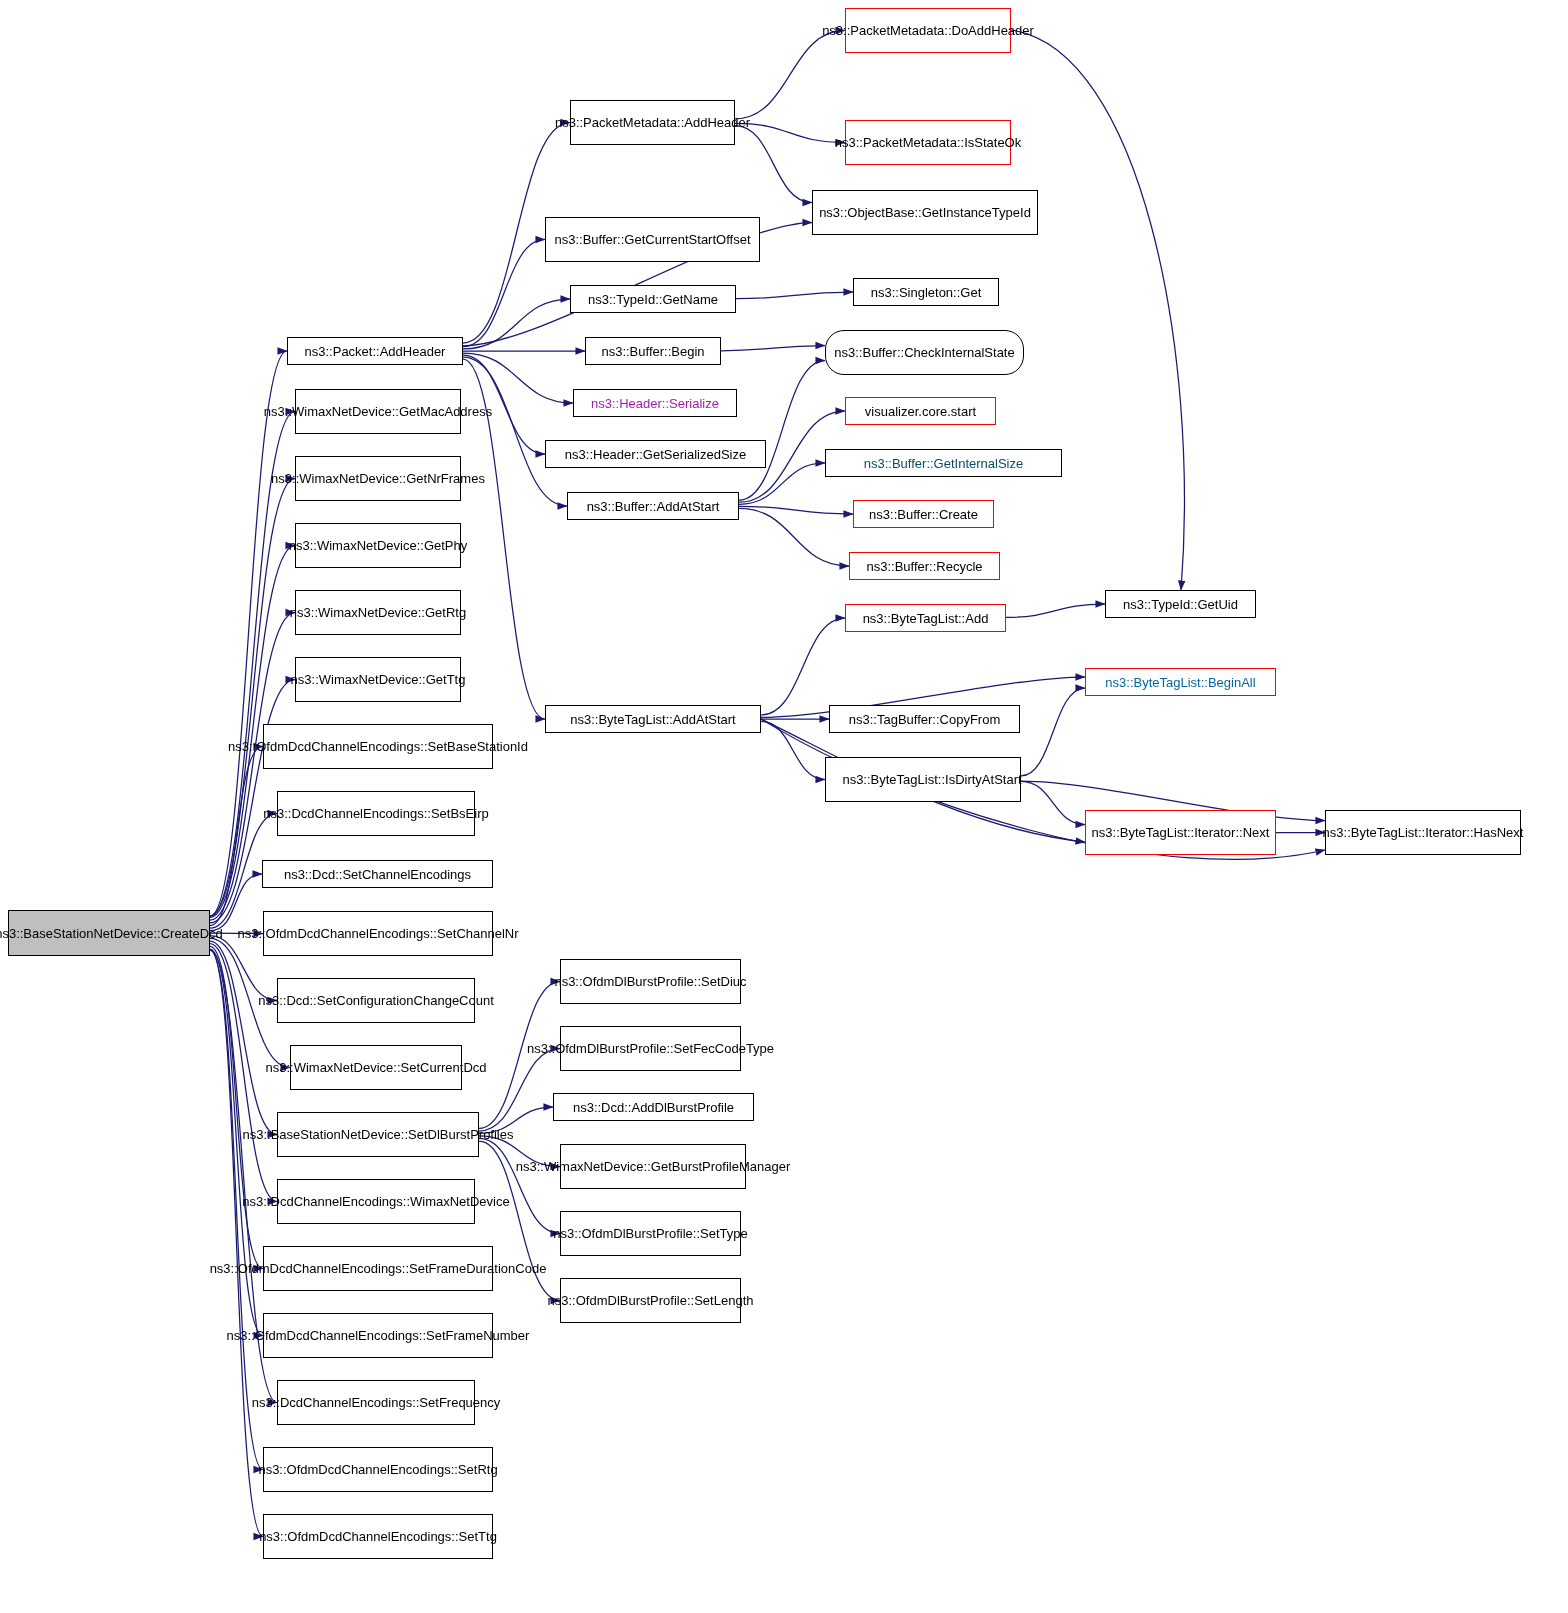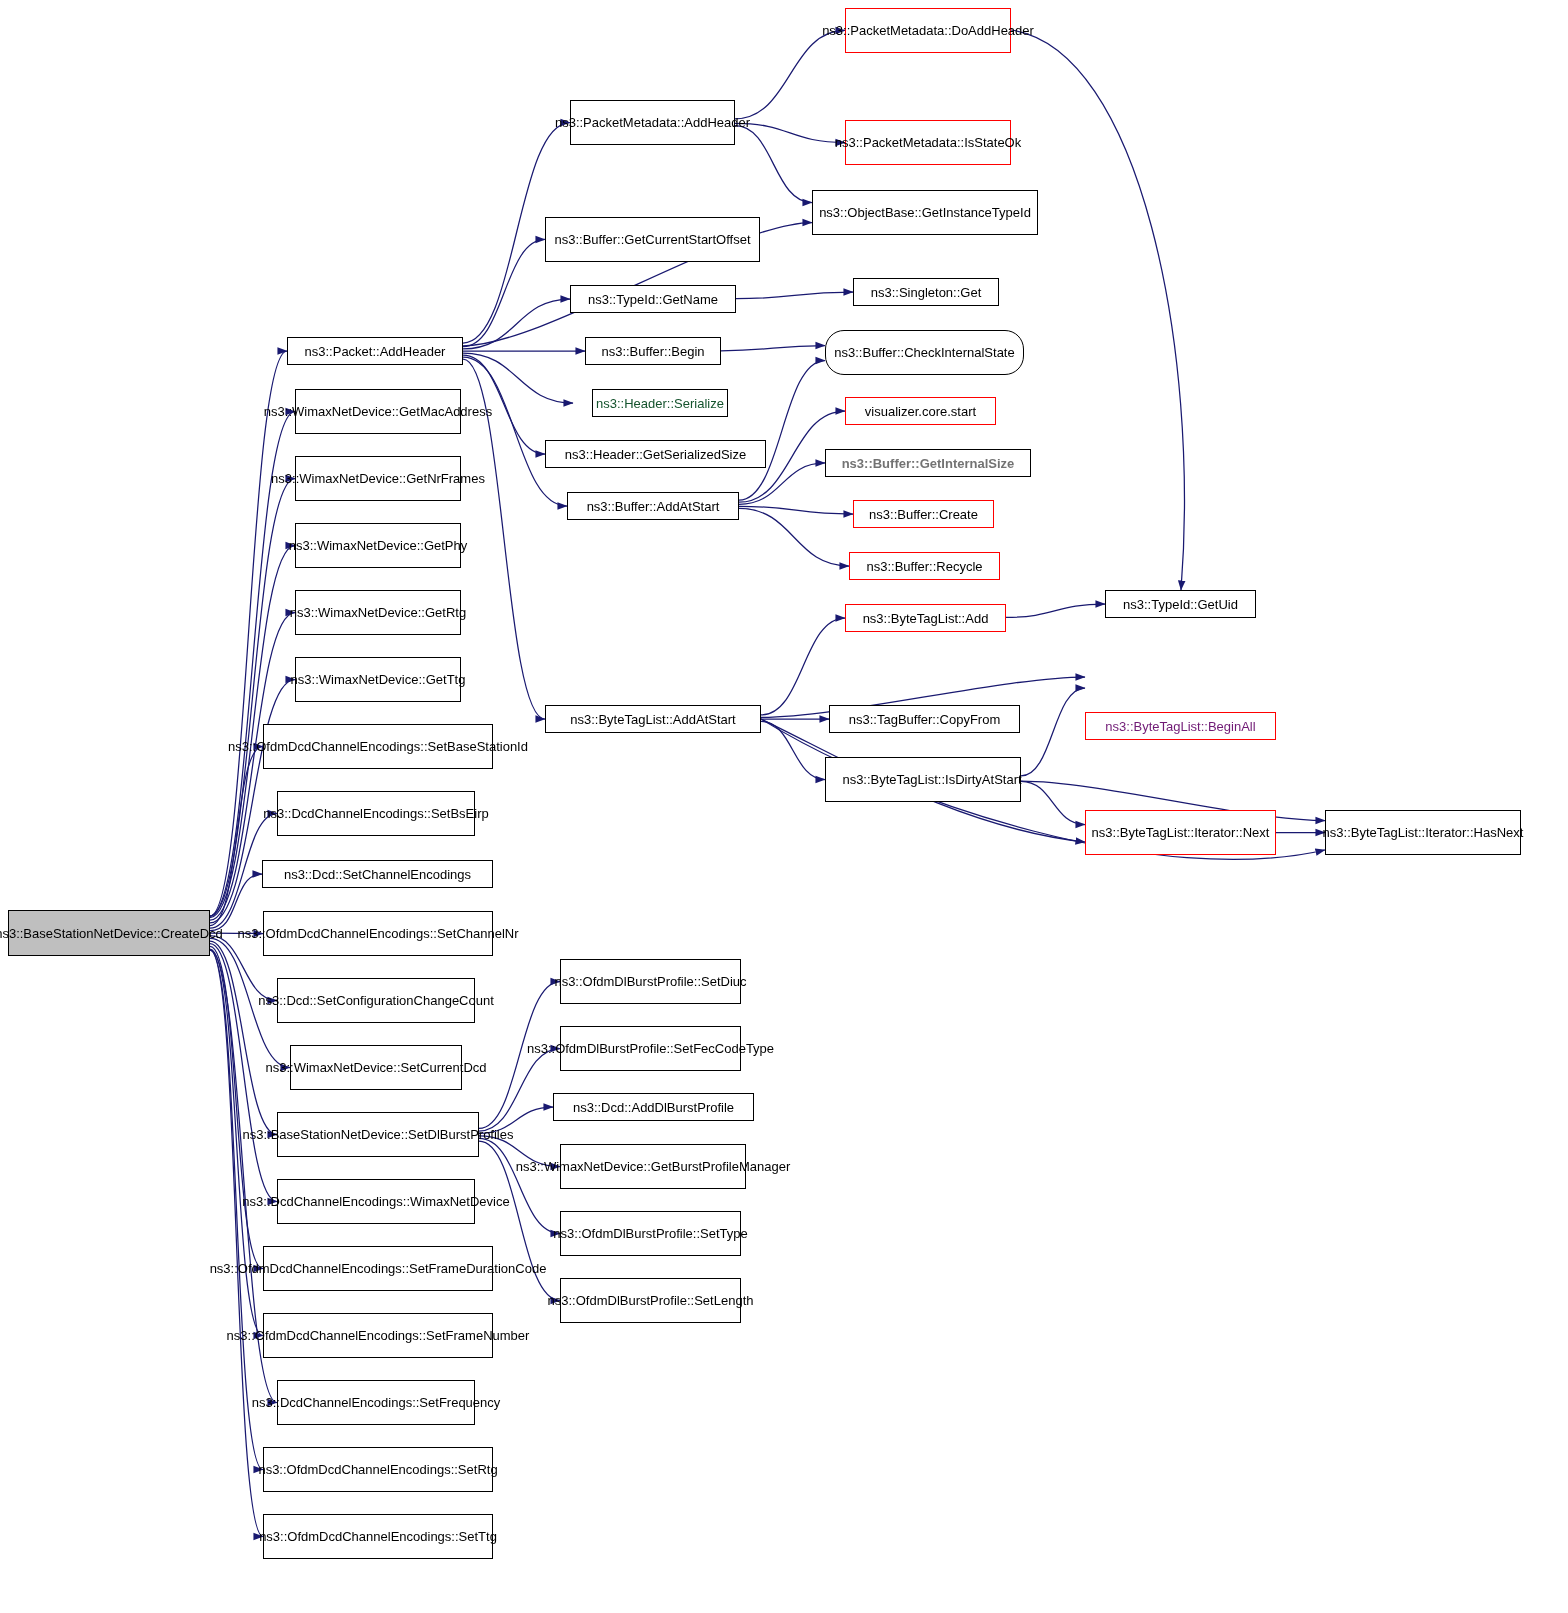--- a/index.html
+++ b/index.html
@@ -174,21 +174,21 @@
     <div class="node" style="left: 545px; top: 217px; width: 215px; height: 45px; background: rgb(255, 255, 255); border-color: rgb(0, 0, 0); color: rgb(0, 0, 0);">
       <div class="lbl">ns3::Buffer::GetCurrentStart</div>
       <div class="lbl">Offset</div>
     </div>
     <div class="node" style="left: 570px; top: 285px; width: 166px; height: 28px; background: rgb(255, 255, 255); border-color: rgb(0, 0, 0); color: rgb(0, 0, 0);">
       <div class="lbl">ns3::TypeId::GetName</div>
     </div>
     <div class="node" style="left: 585px; top: 337px; width: 136px; height: 28px; background: rgb(255, 255, 255); border-color: rgb(0, 0, 0); color: rgb(0, 0, 0);">
       <div class="lbl">ns3::Buffer::Begin</div>
     </div>
-    <div class="node" style="left: 592px; top: 389px; width: 136px; height: 28px; background: rgb(255, 255, 255); border-color: rgb(0, 0, 0); color: #14532d;">
+    <div class="node" style="left: 573px; top: 389px; width: 164px; height: 28px; background: rgb(255, 255, 255); border-color: rgb(0, 0, 0); color: #a21caf;">
       <div class="lbl">ns3::Header::Serialize</div>
     </div>
     <div class="node" style="left: 545px; top: 440px; width: 221px; height: 28px; background: rgb(255, 255, 255); border-color: rgb(0, 0, 0); color: rgb(0, 0, 0);">
       <div class="lbl">ns3::Header::GetSerializedSize</div>
     </div>
     <div class="node" style="left: 567px; top: 492px; width: 172px; height: 28px; background: rgb(255, 255, 255); border-color: rgb(0, 0, 0); color: rgb(0, 0, 0);">
       <div class="lbl">ns3::Buffer::AddAtStart</div>
     </div>
     <div class="node" style="left: 545px; top: 705px; width: 216px; height: 28px; background: rgb(255, 255, 255); border-color: rgb(0, 0, 0); color: rgb(0, 0, 0);">
       <div class="lbl">ns3::ByteTagList::AddAtStart</div>
@@ -231,21 +231,21 @@
     <div class="node" style="left: 853px; top: 278px; width: 146px; height: 28px; background: rgb(255, 255, 255); border-color: rgb(0, 0, 0); color: rgb(0, 0, 0);">
       <div class="lbl">ns3::Singleton::Get</div>
     </div>
     <div class="node" style="left: 825px; top: 330px; width: 199px; height: 45px; background: rgb(255, 255, 255); border-color: rgb(0, 0, 0); color: rgb(0, 0, 0); border-radius: 19px;">
       <div class="lbl">ns3::Buffer::CheckInternal</div>
       <div class="lbl">State</div>
     </div>
     <div class="node red" style="left: 845px; top: 397px; width: 151px; height: 28px; background: rgb(255, 255, 255); border-color: rgb(255, 0, 0); color: rgb(0, 0, 0);">
       <div class="lbl">visualizer.core.start</div>
     </div>
-    <div class="node" style="left: 825px; top: 449px; width: 206px; height: 28px; background: rgb(255, 255, 255); border-color: rgb(0, 0, 0); color: #737373; font-weight: bold;">
+    <div class="node" style="left: 825px; top: 449px; width: 237px; height: 28px; background: rgb(255, 255, 255); border-color: rgb(0, 0, 0); color: #0c4a6e;">
       <div class="lbl">ns3::Buffer::GetInternalSize</div>
     </div>
     <div class="node red" style="left: 853px; top: 500px; width: 141px; height: 28px; background: rgb(255, 255, 255); border-color: rgb(255, 0, 0); color: rgb(0, 0, 0);">
       <div class="lbl">ns3::Buffer::Create</div>
     </div>
     <div class="node red" style="left: 849px; top: 552px; width: 151px; height: 28px; background: rgb(255, 255, 255); border-color: rgb(255, 0, 0); color: rgb(0, 0, 0);">
       <div class="lbl">ns3::Buffer::Recycle</div>
     </div>
     <div class="node red" style="left: 845px; top: 604px; width: 161px; height: 28px; background: rgb(255, 255, 255); border-color: rgb(255, 0, 0); color: rgb(0, 0, 0);">
       <div class="lbl">ns3::ByteTagList::Add</div>
@@ -253,21 +253,21 @@
     <div class="node" style="left: 829px; top: 705px; width: 191px; height: 28px; background: rgb(255, 255, 255); border-color: rgb(0, 0, 0); color: rgb(0, 0, 0);">
       <div class="lbl">ns3::TagBuffer::CopyFrom</div>
     </div>
     <div class="node" style="left: 825px; top: 757px; width: 196px; height: 45px; background: rgb(255, 255, 255); border-color: rgb(0, 0, 0); color: rgb(0, 0, 0); padding-left: 18px;">
       <div class="lbl">ns3::ByteTagList::IsDirty</div>
       <div class="lbl">AtStart</div>
     </div>
     <div class="node" style="left: 1105px; top: 590px; width: 151px; height: 28px; background: rgb(255, 255, 255); border-color: rgb(0, 0, 0); color: rgb(0, 0, 0);">
       <div class="lbl">ns3::TypeId::GetUid</div>
     </div>
-    <div class="node red" style="left: 1085px; top: 668px; width: 191px; height: 28px; background: rgb(255, 255, 255); border-color: rgb(255, 0, 0); color: #701a75; margin-top: 44px;">
+    <div class="node red" style="left: 1085px; top: 668px; width: 191px; height: 28px; background: rgb(255, 255, 255); border-color: rgb(255, 0, 0); color: #0369a1;">
       <div class="lbl">ns3::ByteTagList::BeginAll</div>
     </div>
     <div class="node red" style="left: 1085px; top: 810px; width: 191px; height: 45px; background: rgb(255, 255, 255); border-color: rgb(255, 0, 0); color: rgb(0, 0, 0);">
       <div class="lbl">ns3::ByteTagList::Iterator</div>
       <div class="lbl">::Next</div>
     </div>
     <div class="node" style="left: 1325px; top: 810px; width: 196px; height: 45px; background: rgb(255, 255, 255); border-color: rgb(0, 0, 0); color: rgb(0, 0, 0);">
       <div class="lbl">ns3::ByteTagList::Iterator</div>
       <div class="lbl">::HasNext</div>
     </div>

